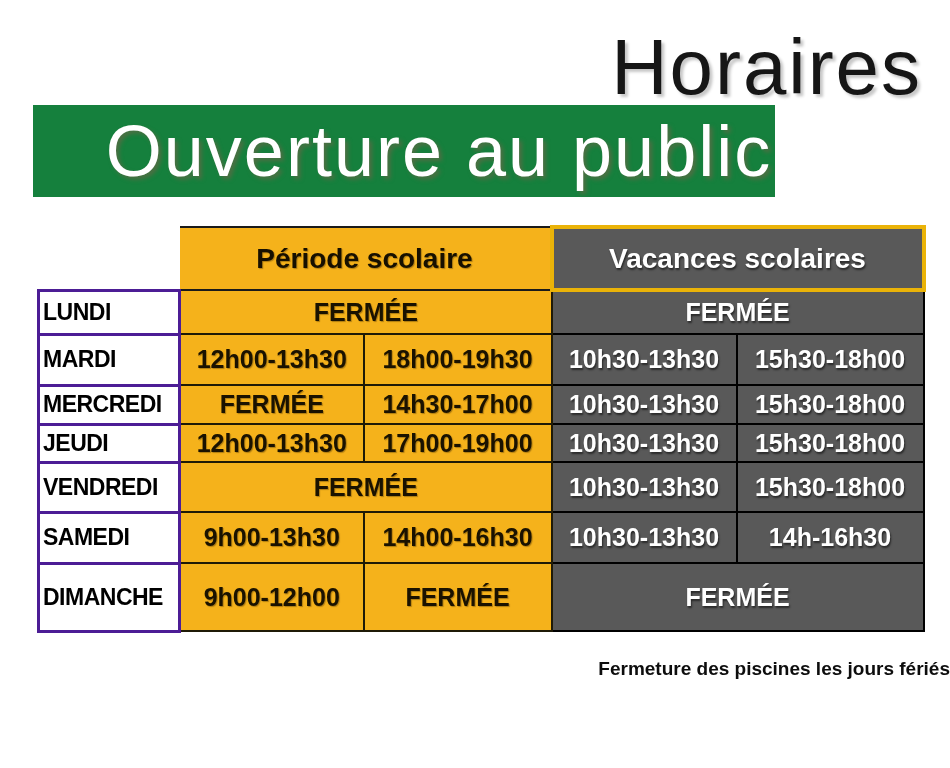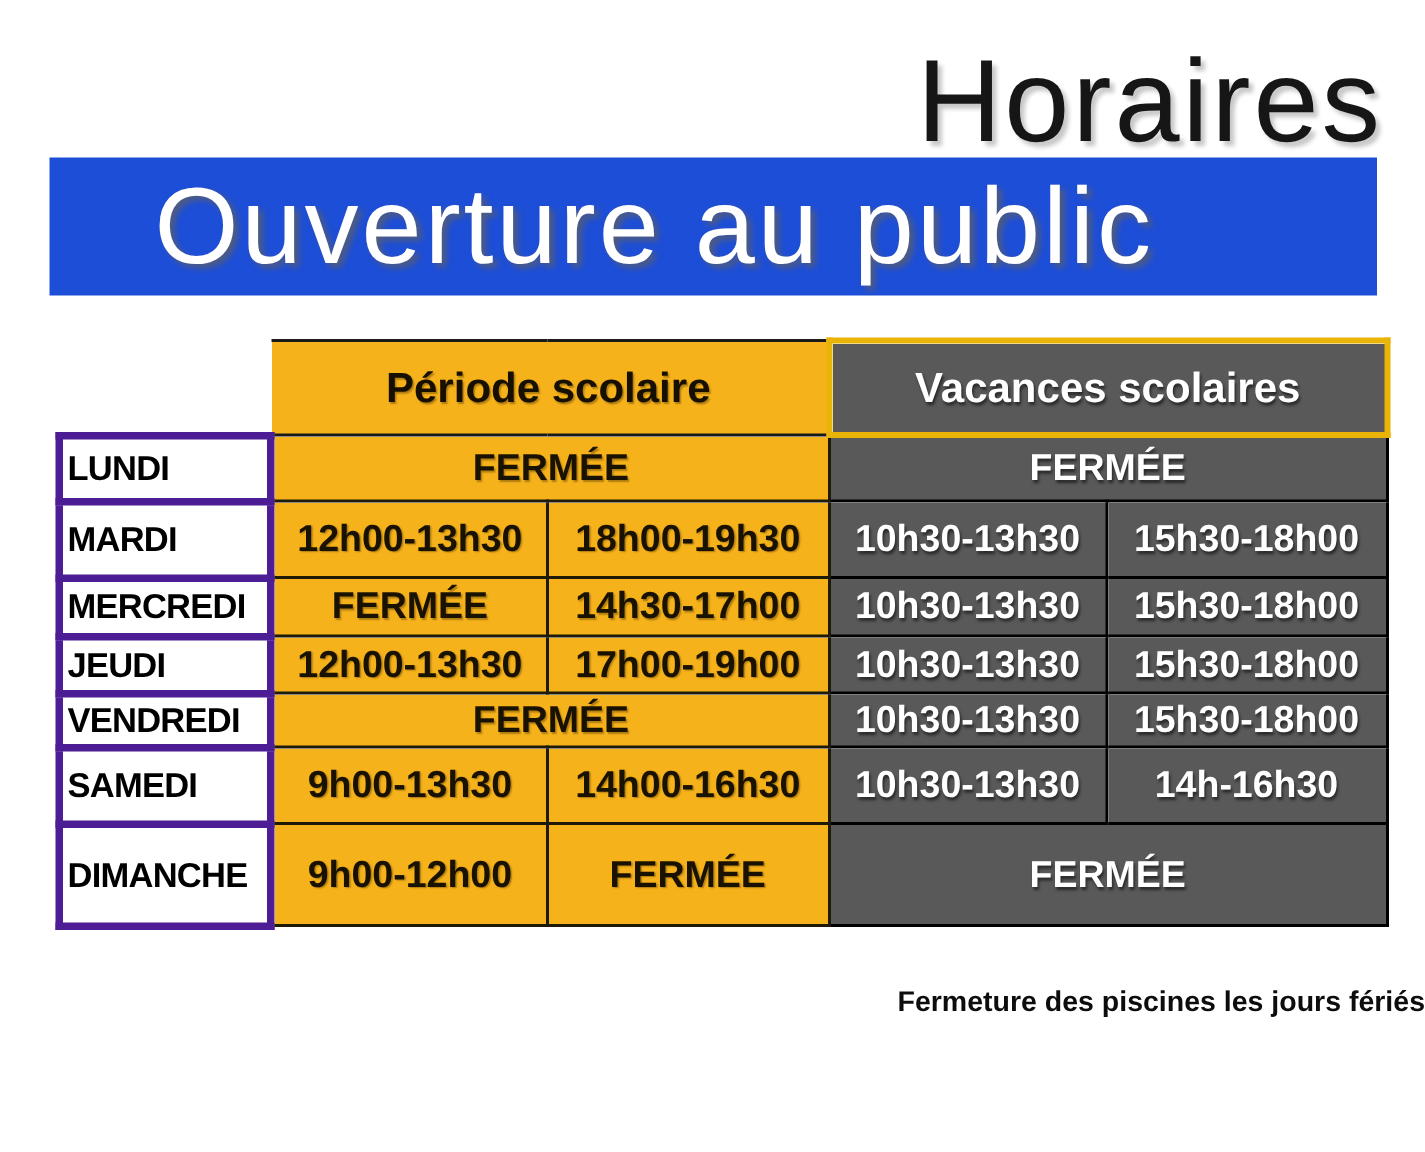--- a/index.html
+++ b/index.html
@@ -22,25 +22,26 @@
     letter-spacing: 2px;
     text-shadow: 3px 3px 3px rgba(0,0,0,0.22);
     white-space: nowrap;
   }
 
   
   .banner {
     position: absolute;
     left: 33px;
     top: 105px;
-    width: 885px;
+    width: 742px;
     height: 92px;
-    background: #1d4ed8;
+    background: #15803d;
     display: flex;
     align-items: center;
+    justify-content: center;
   }
   .banner-label {
     padding-left: 70px;
     font-size: 72px;
     font-weight: 400;
     color: #ffffff;
     letter-spacing: 2px;
     text-shadow: 3px 3px 4px rgba(110,100,70,0.65);
     white-space: nowrap;
   }
@@ -79,21 +80,21 @@
     font-size: 28px;
     border: 4px solid #eab308;
     text-shadow: 1px 2px 2px rgba(0,0,0,0.55);
   }
   td.day {
     background: #ffffff;
     color: #000000;
     font-size: 23px;
     text-align: left;
     padding-left: 3px;
-    border: 5px solid #4c1d95;
+    border: 3px solid #4c1d95;
     letter-spacing: -0.5px;
   }
   td.p {
     background: #F5B21B;
     color: #1a1200;
     font-size: 25px;
     border: 2px solid #1f1a06;
     text-shadow: 1px 1px 1px rgba(70,45,0,0.4);
   }
   td.v {
@@ -159,21 +160,21 @@
     <td class="v">10h30-13h30</td>
     <td class="v">15h30-18h00</td>
   </tr>
   <tr style="height:38px">
     <td class="day">JEUDI</td>
     <td class="p">12h00-13h30</td>
     <td class="p">17h00-19h00</td>
     <td class="v">10h30-13h30</td>
     <td class="v">15h30-18h00</td>
   </tr>
-  <tr style="height:36px">
+  <tr style="height:50px">
     <td class="day">VENDREDI</td>
     <td class="p" colspan="2">FERMÉE</td>
     <td class="v">10h30-13h30</td>
     <td class="v">15h30-18h00</td>
   </tr>
   <tr style="height:51px">
     <td class="day">SAMEDI</td>
     <td class="p">9h00-13h30</td>
     <td class="p">14h00-16h30</td>
     <td class="v">10h30-13h30</td>

